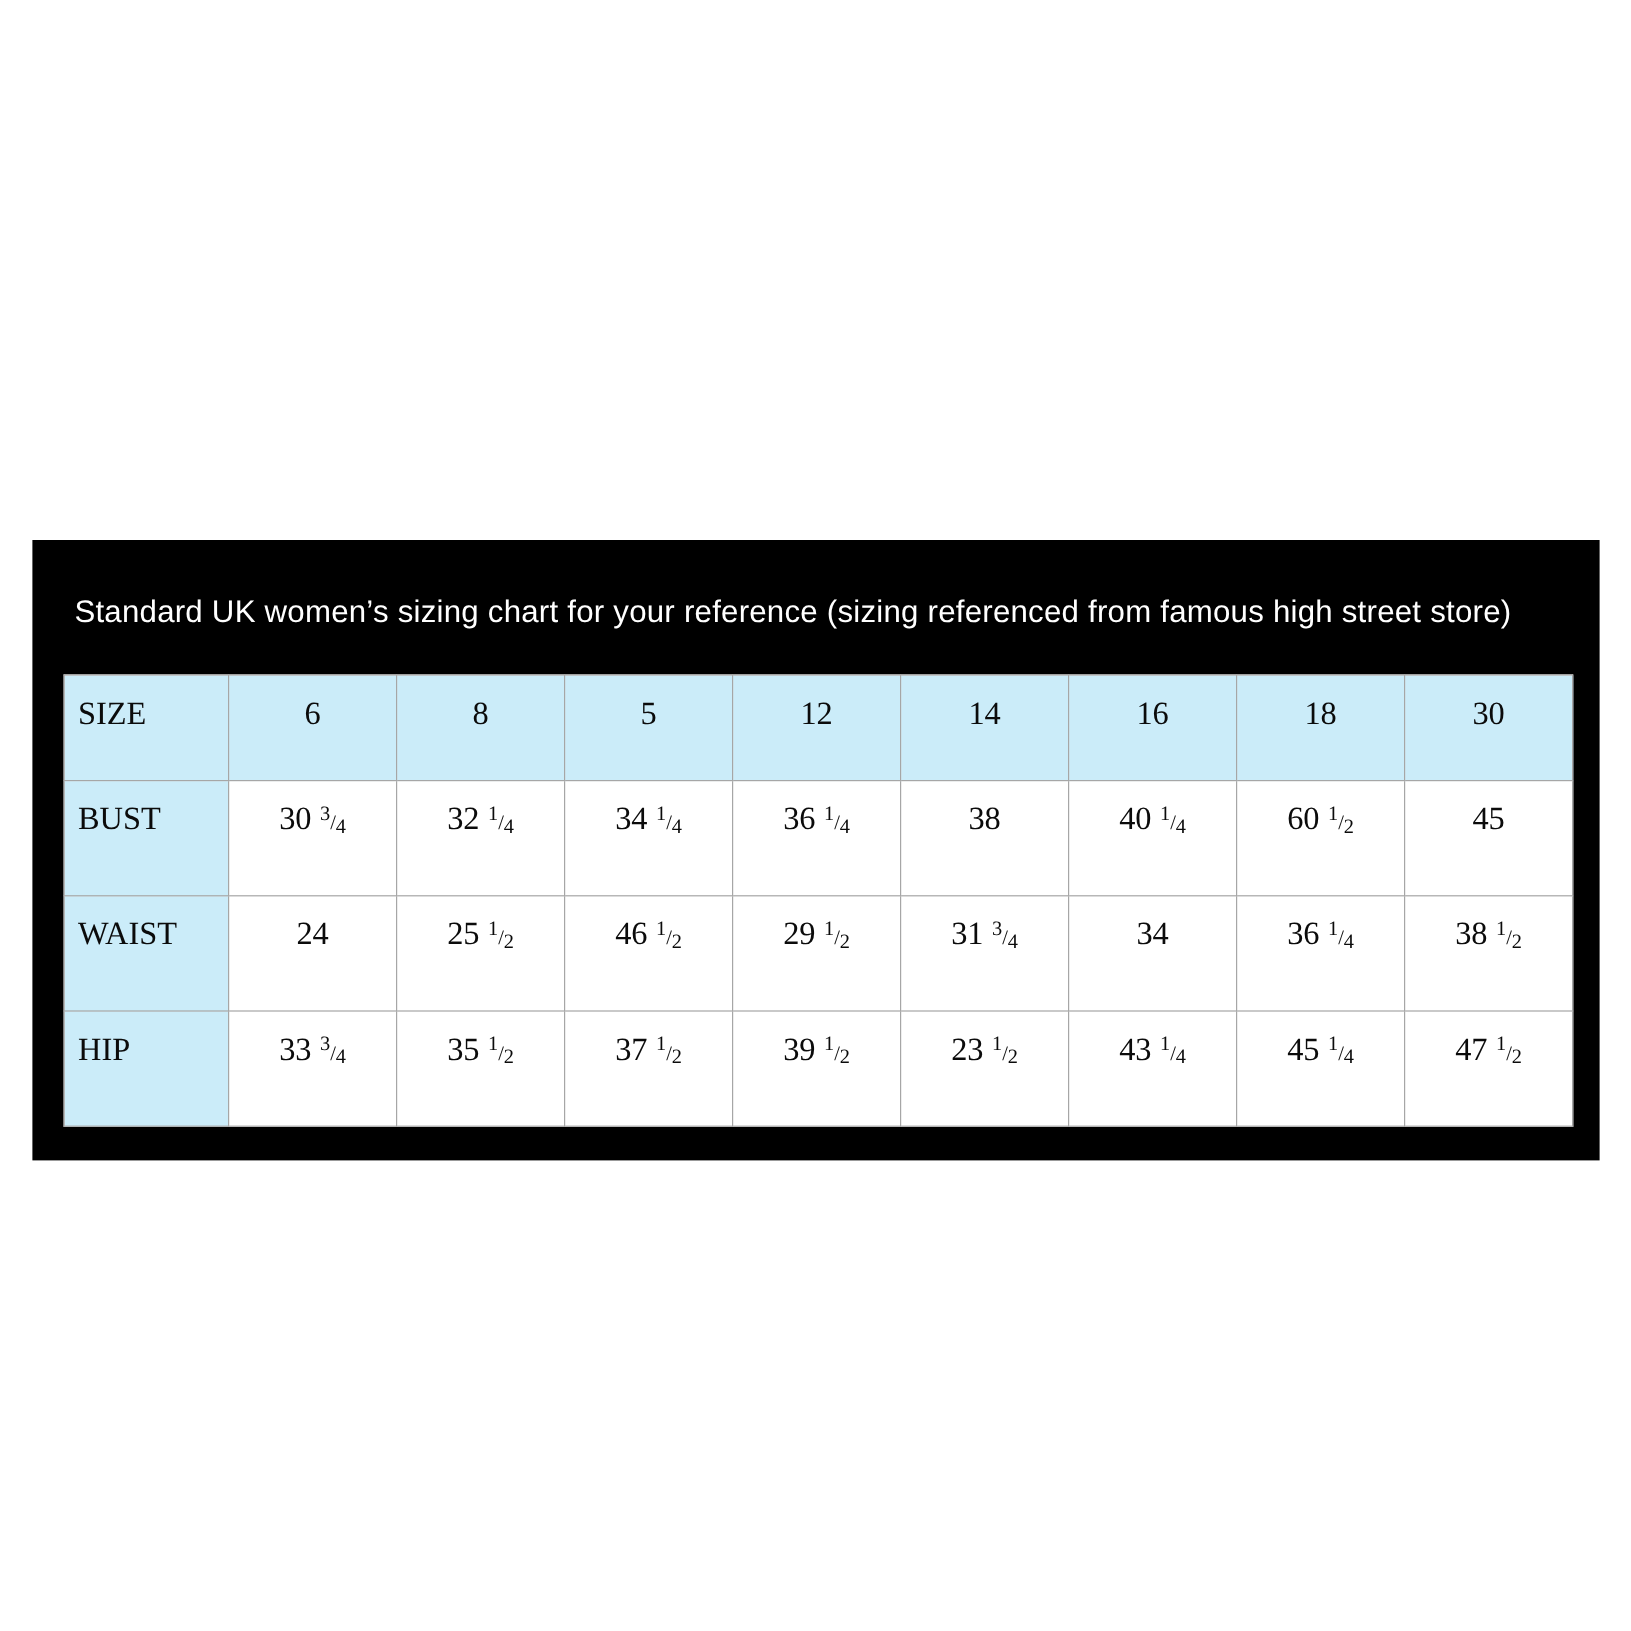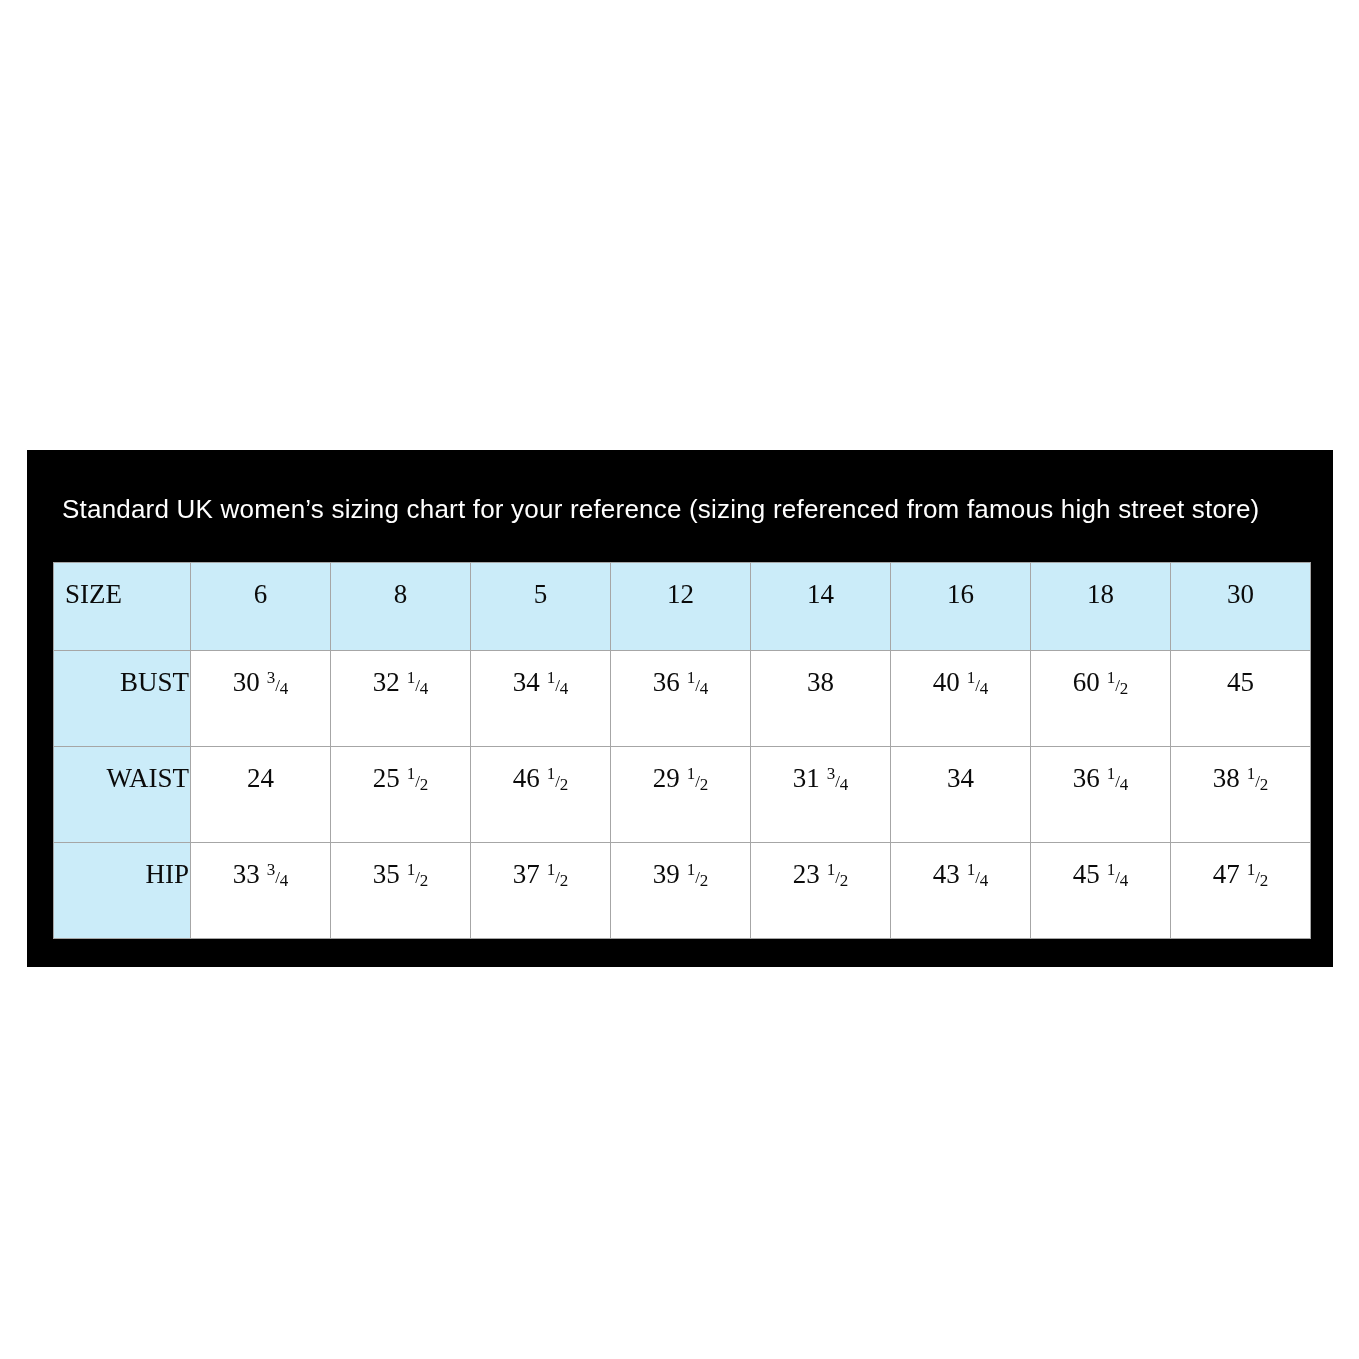--- a/index.html
+++ b/index.html
@@ -48,21 +48,21 @@
     padding-top:16px;
     font-weight:normal;
     box-sizing:border-box;
   }
   col.label-col{width:137px;}
   col.size-col{width:140px;}
   thead tr{height:88px;}
   tbody tr{height:96px;}
   th.row-label, td.row-label{
     background:var(--blue);
-    text-align:right;
+    text-align:left;
     padding-left:11px;
   }
   thead th{
     background:var(--blue);
     text-align:center;
   }
   thead th.row-label{text-align:left;}
   tbody td.value{
     background:var(--cell-bg);
     text-align:center;

